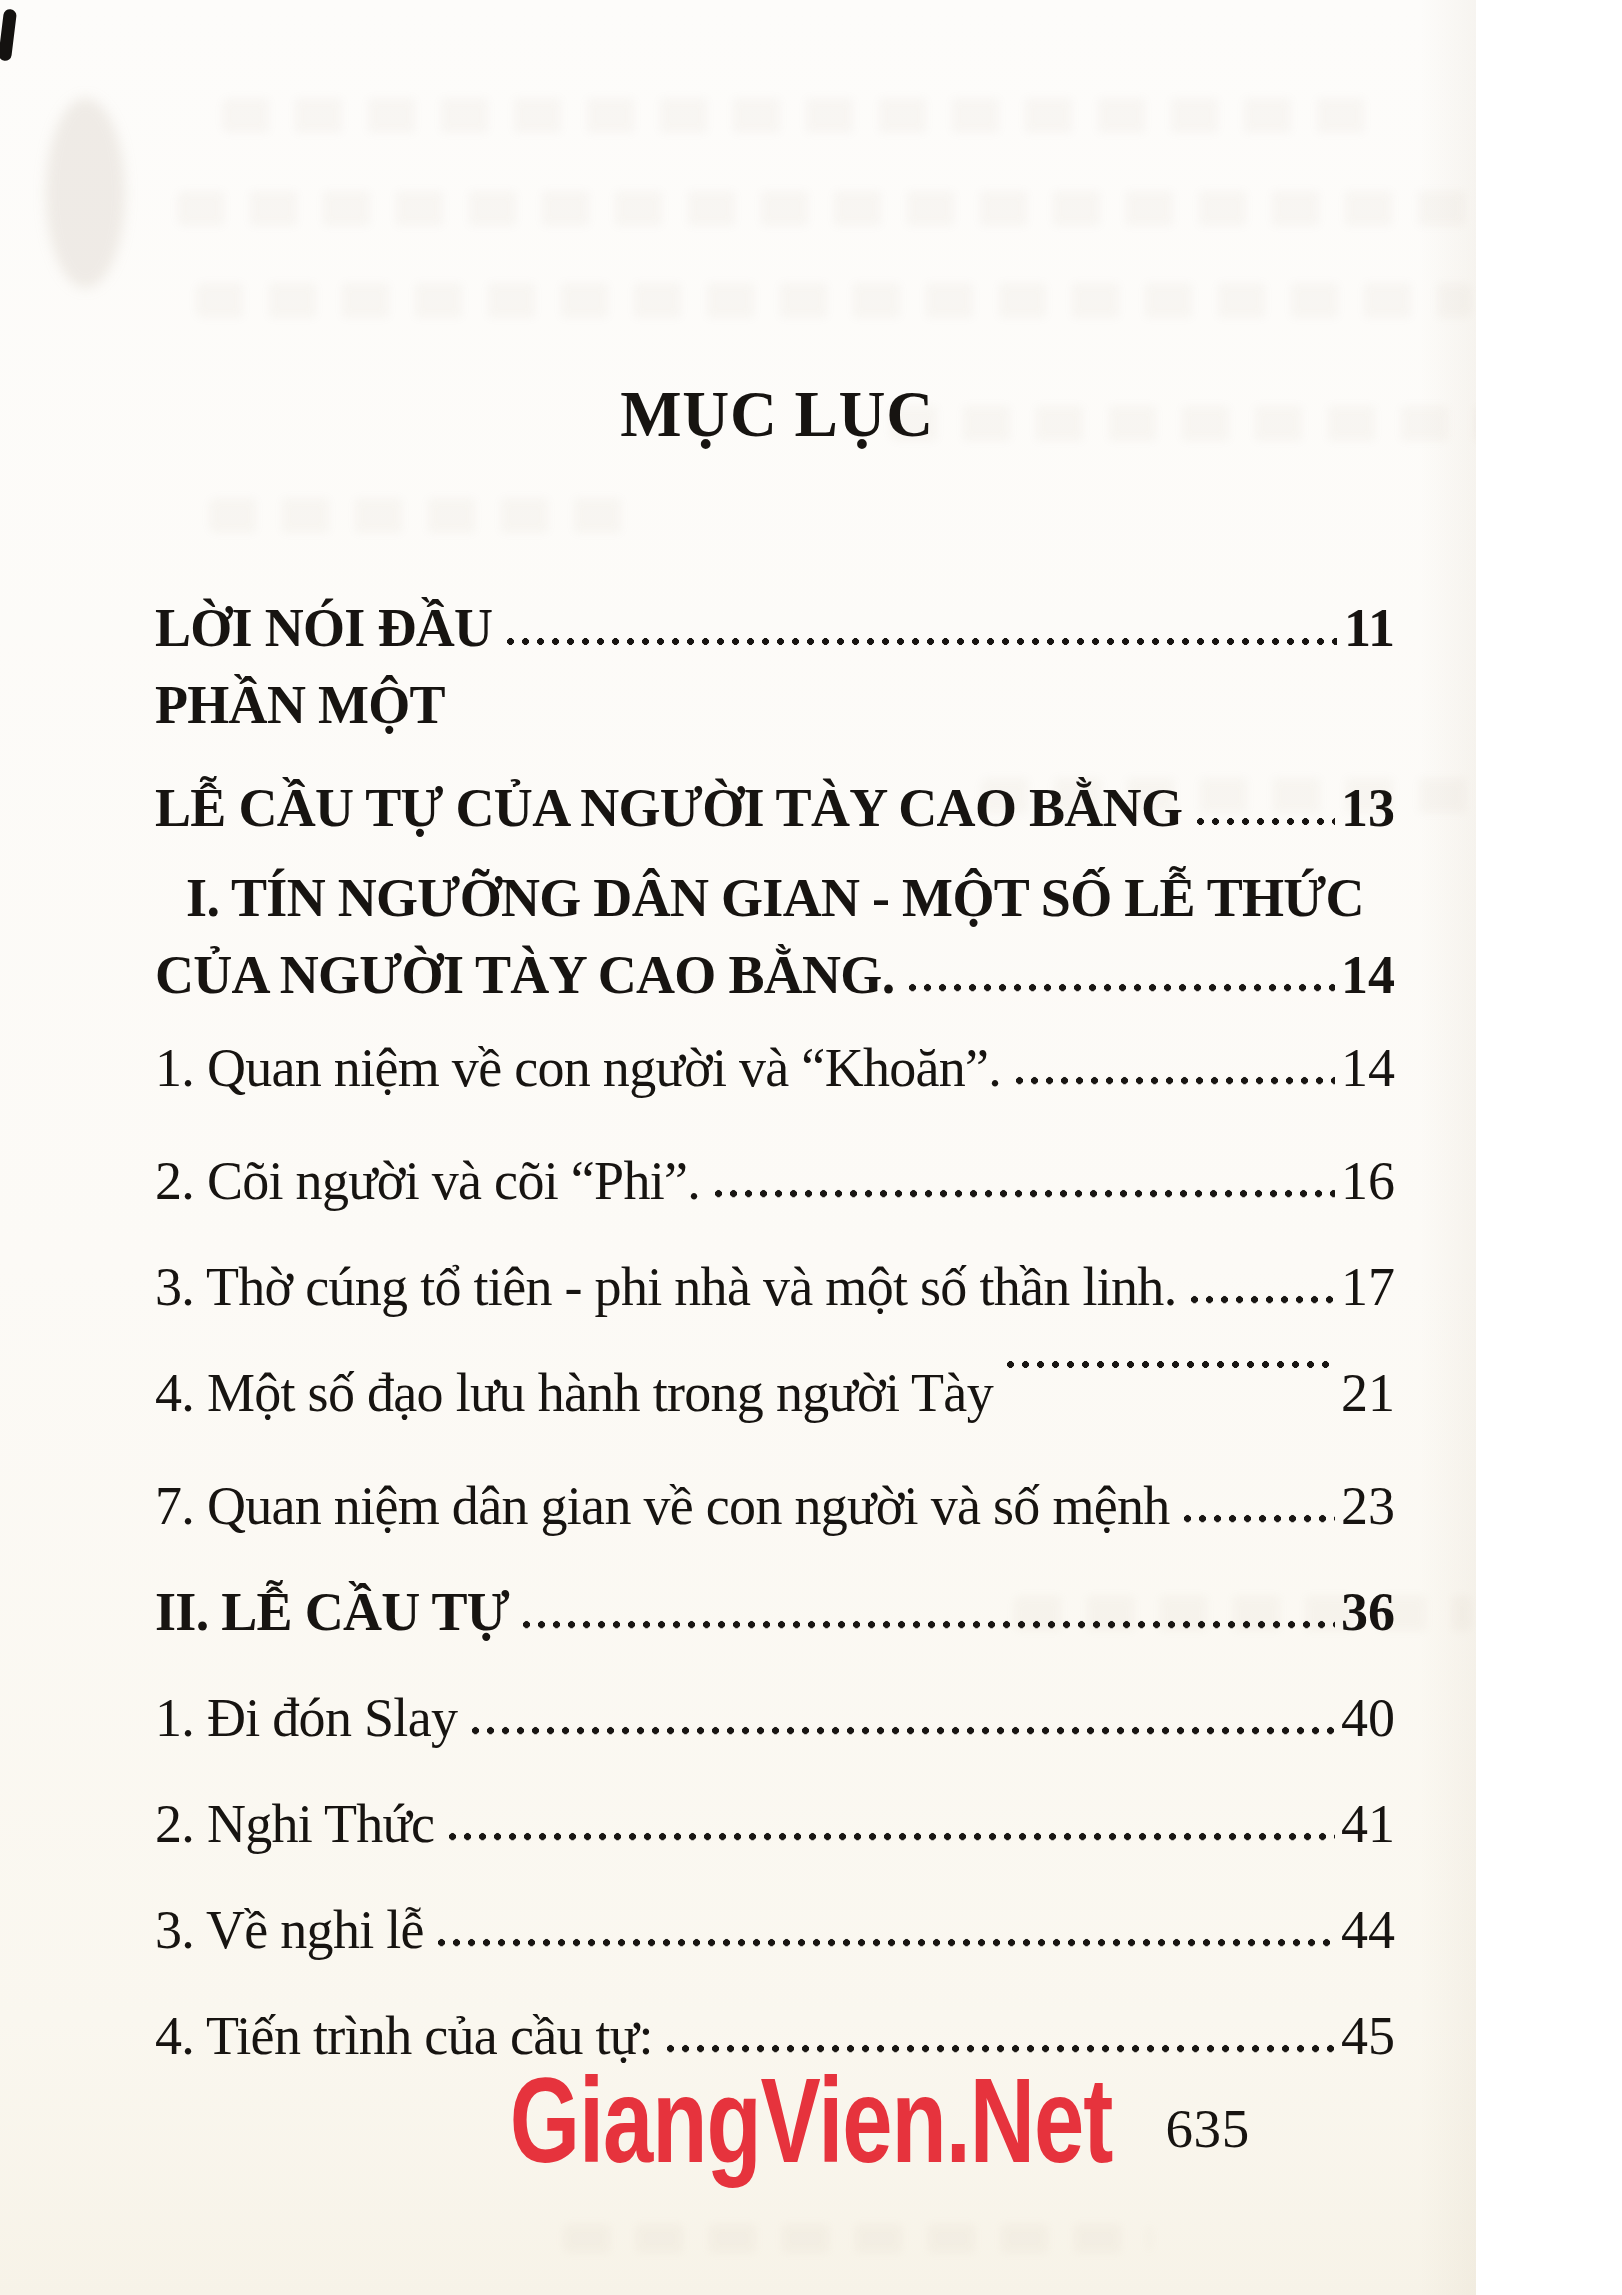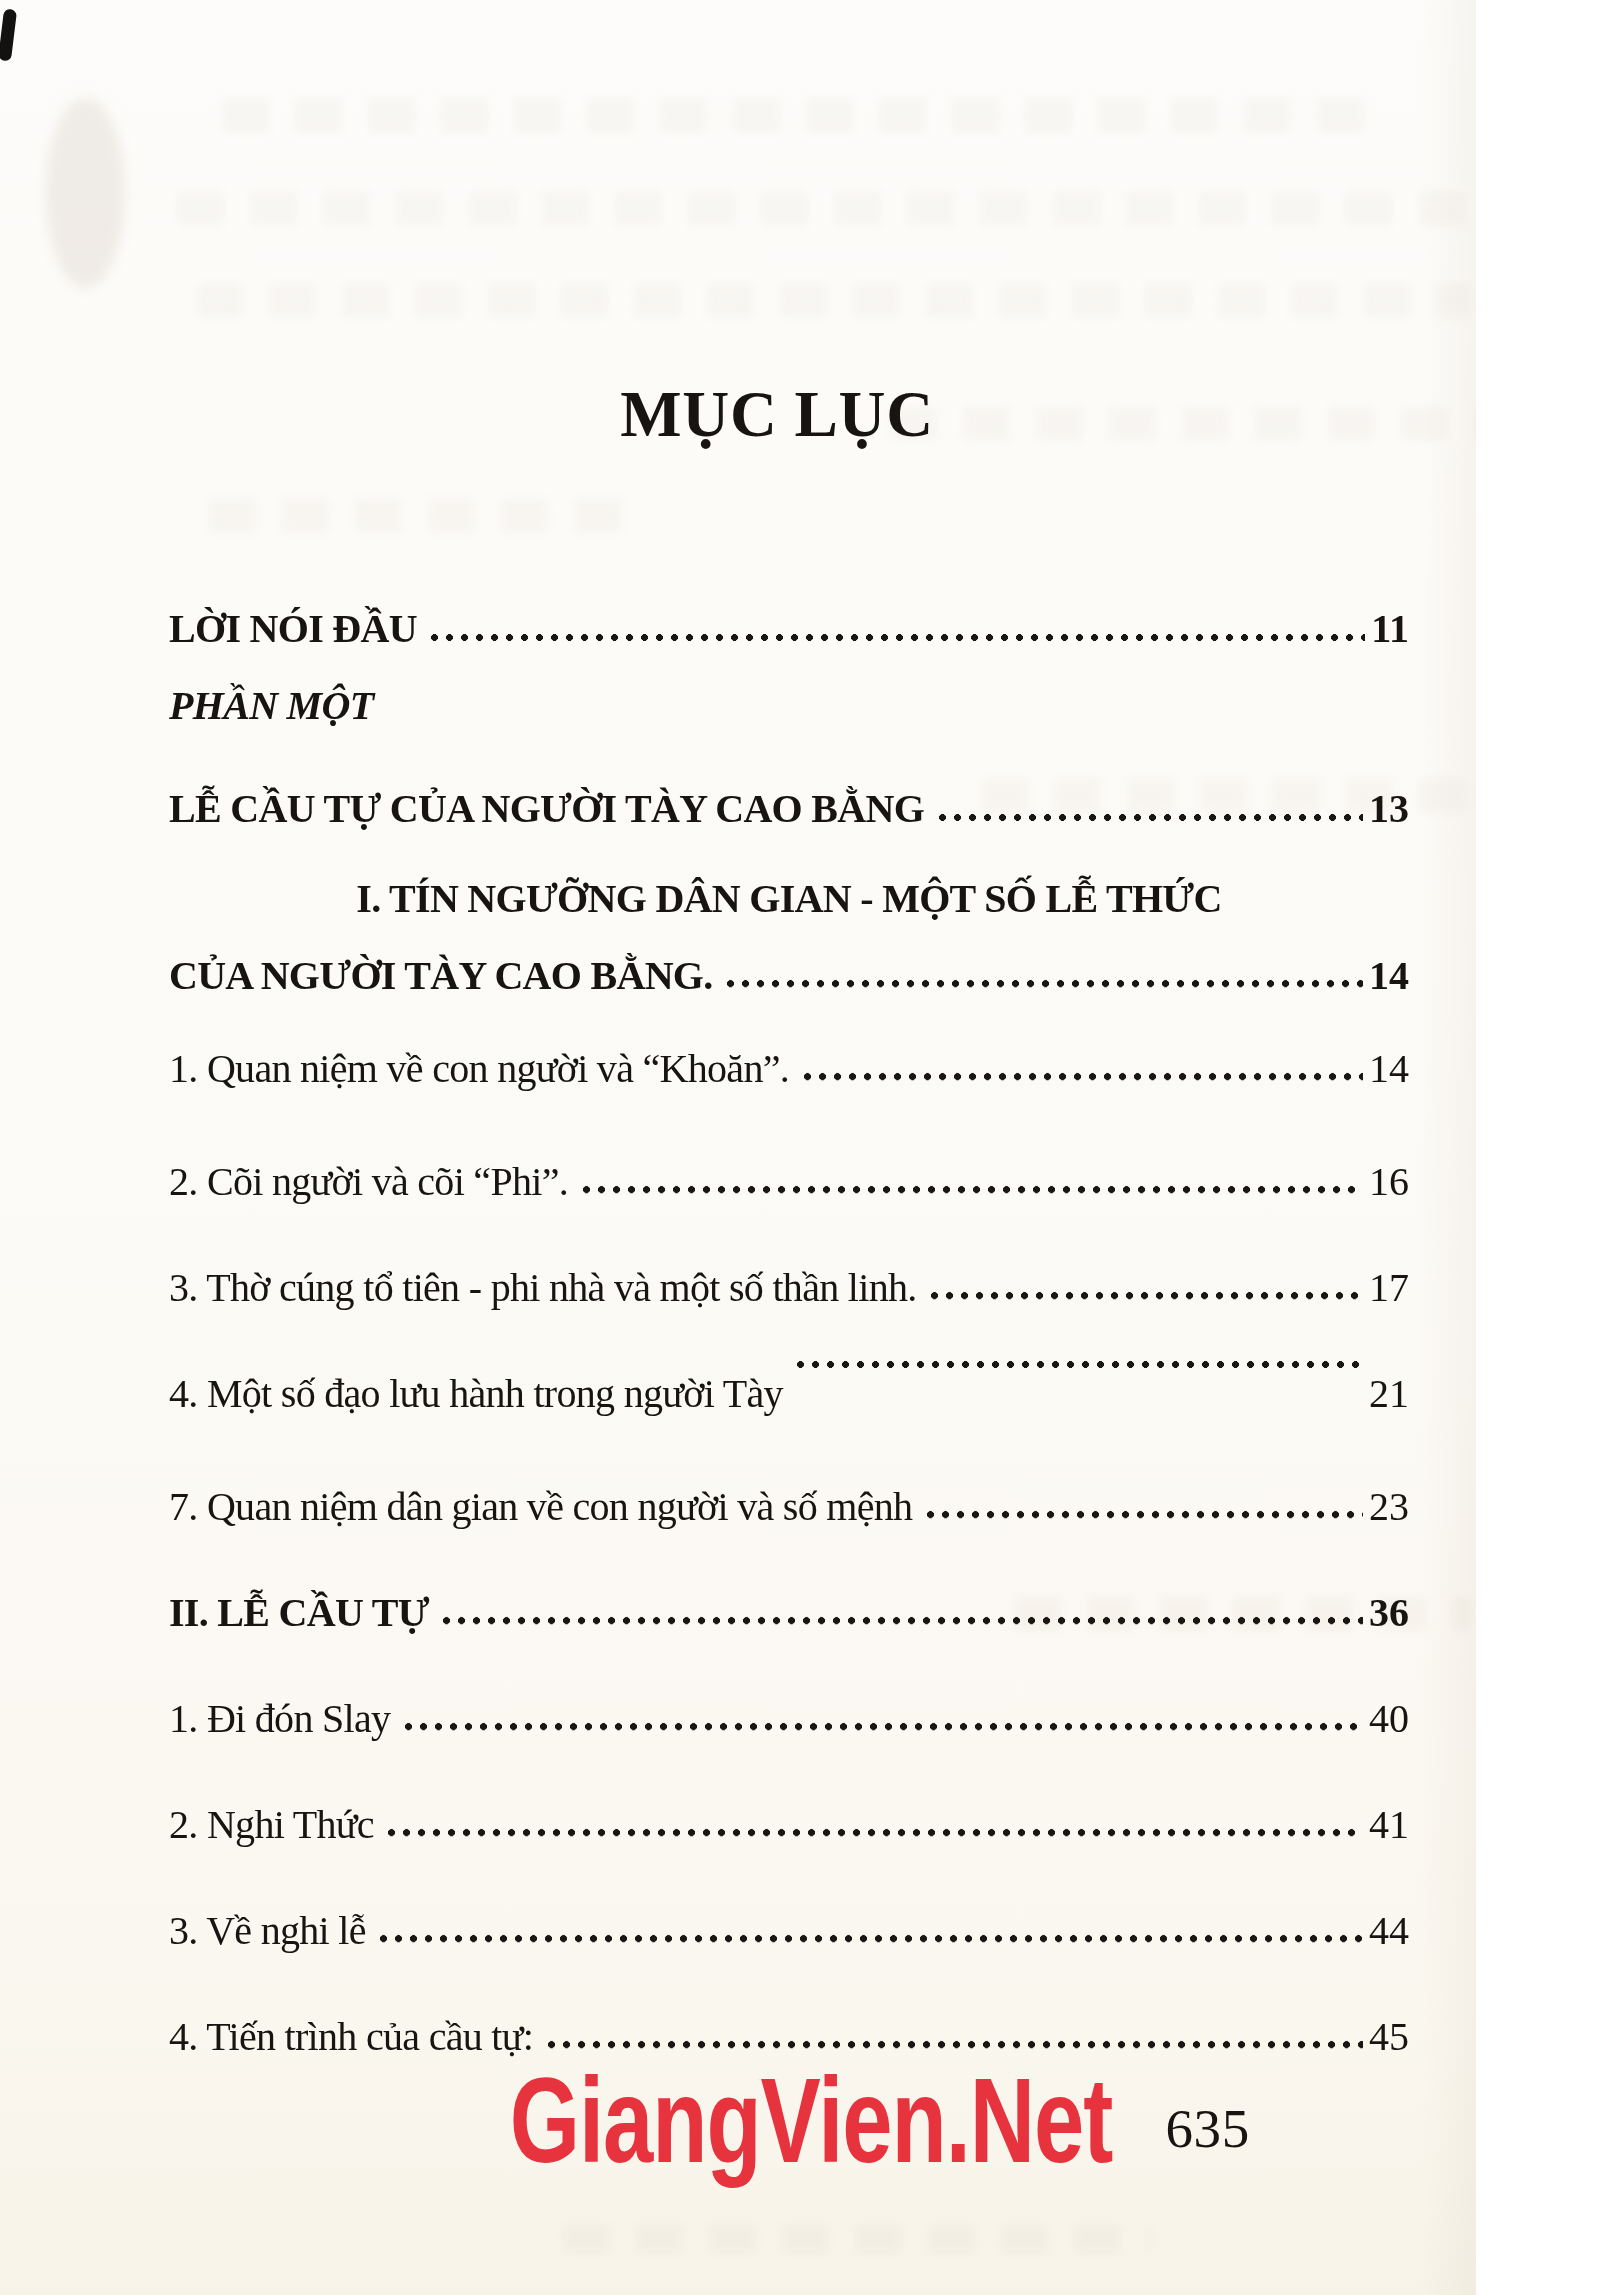--- a/index.html
+++ b/index.html
@@ -33,38 +33,38 @@
     position:absolute;right:0;top:0;width:56px;height:100%;
     background:linear-gradient(90deg,rgba(190,175,150,0) 0%,rgba(190,175,150,.10) 100%);
     pointer-events:none;
   }
   .title{
     position:absolute;left:157px;width:1240px;top:379px;
     text-align:center;font-weight:bold;font-size:65px;line-height:1.1;
     letter-spacing:0.7px;margin:0;
   }
   .toc{
-    position:absolute;left:169px;top:595px;width:1240px;
-    font-size:40px;
+    position:absolute;left:155px;top:595px;width:1240px;
+    font-size:54px;
   }
   .row{
     display:flex;align-items:baseline;line-height:67px;white-space:nowrap;
   }
   .row .label{letter-spacing:-0.7px;flex:0 0 auto;}
   .row .leader{
     flex:1 1 0;min-width:18.3px;height:9.2px;margin:0 6.5px 0 10.5px;
     display:inline-block;align-self:baseline;
     background-image:radial-gradient(circle,#191613 3.3px,rgba(0,0,0,0) 3.7px);
     background-size:15px 9.2px;background-repeat:repeat-x;background-position:0 50%;
   }
   .row .pnum{flex:0 0 auto;letter-spacing:0;}
   .row.style-heading{font-weight:bold;}
   .row.style-caps{font-weight:bold;justify-content:center;}
   .row:nth-child(1){margin-bottom:9.8px;}
-  .row:nth-child(2){margin-bottom:36px;font-style:italic;}
+  .row:nth-child(2){margin-bottom:36px;}
   .row:nth-child(3){margin-bottom:23px;}
   .row:nth-child(4){margin-bottom:9.8px;}
   .row:nth-child(5){margin-bottom:26px;}
   .row:nth-child(6){margin-bottom:46px;}
   .row:nth-child(7){margin-bottom:39px;margin-top:10px;}
   .row:nth-child(8){margin-bottom:39px;}
   .row:nth-child(9){margin-bottom:46px;align-items:flex-end;}
   .row:nth-child(10){margin-bottom:39px;}
   .row:nth-child(11){margin-bottom:39px;}
   .row:nth-child(12){margin-bottom:39px;}

